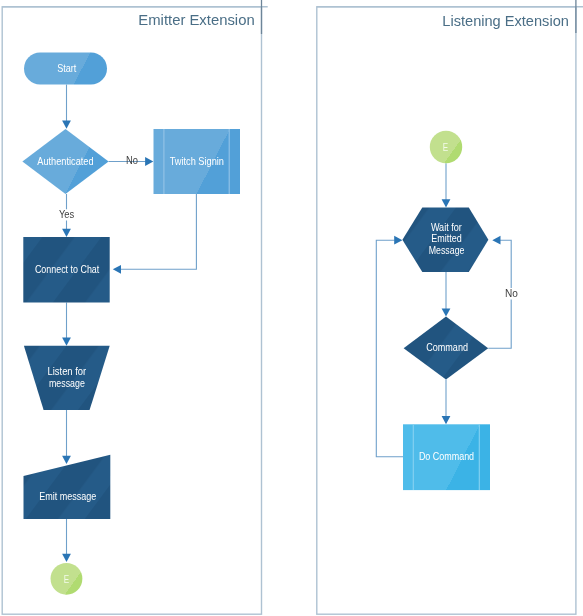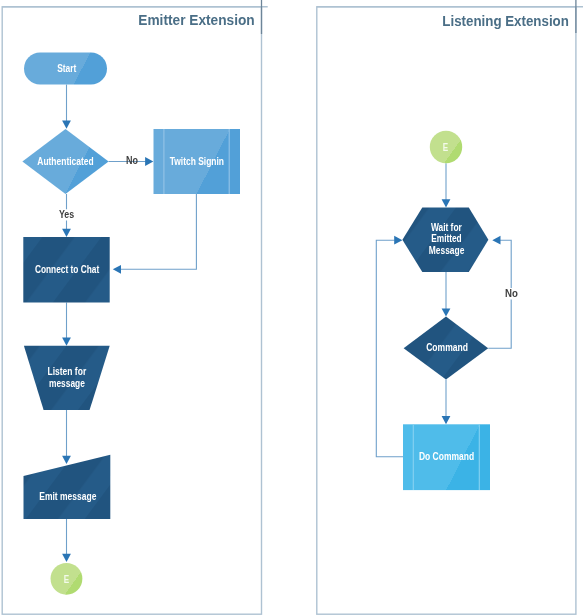--- a/index.html
+++ b/index.html
@@ -1,18 +1,18 @@
 <!DOCTYPE html>
 <html><head>
 <meta charset="utf-8">
 <style>
   html,body{margin:0;padding:0;background:#ffffff;}
   body{width:583px;height:616px;overflow:hidden;
        font-family:"Liberation Sans","DejaVu Sans",sans-serif;}
-  #stage{position:relative;width:583px;height:616px;background:#ffffff;font-weight:bold;}
+  #stage{position:relative;width:583px;height:616px;background:#ffffff;}
   svg text{-webkit-font-smoothing:antialiased;}
   .lane-title{will-change:transform;}
   svg#diagram{position:absolute;left:0;top:0;display:block;}
   text{font-family:"Liberation Sans",sans-serif;}
   .lane-title{font-size:15px;fill:#4a6e86;}
   .node-label{font-size:10.3px;fill:#ffffff;}
   .edge-label{font-size:10px;fill:#3f3f3f;}
   .term-label{font-size:10.8px;fill:#f3faea;}
   .conn{fill:none;stroke:#6fa0ca;stroke-width:1.1;}
   .ahead{fill:#2a75b5;}

